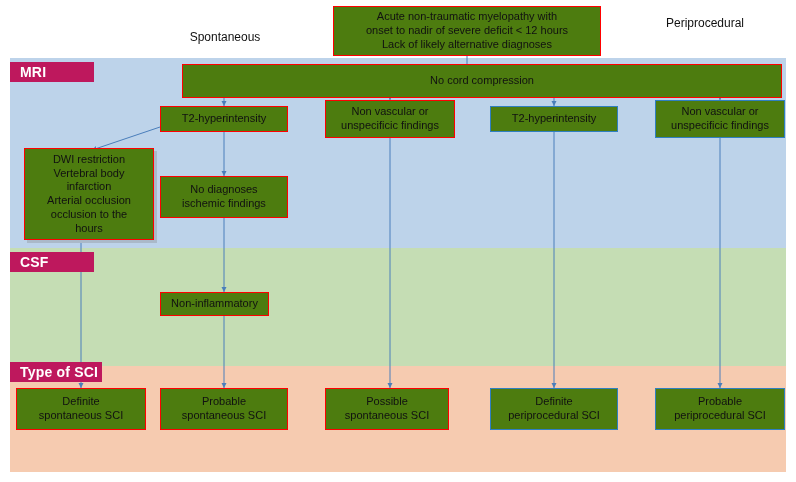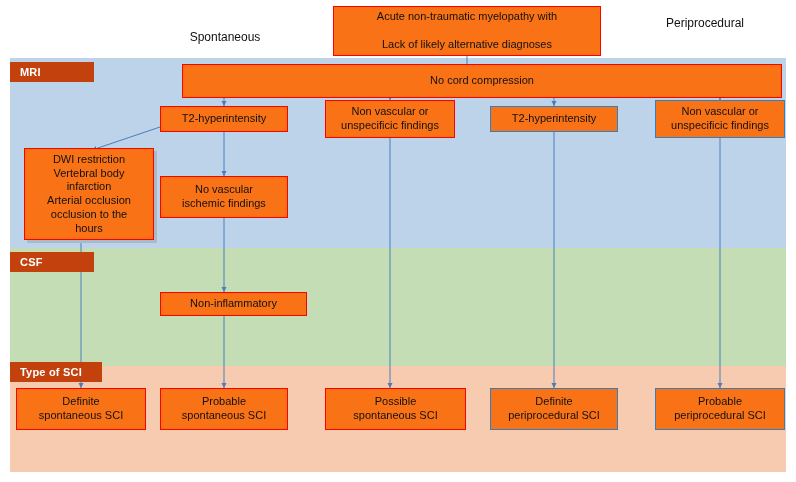--- a/index.html
+++ b/index.html
@@ -32,24 +32,24 @@
     background: #c5ddb4;
   }
   .band-sci {
     top: 366px;
     height: 106px;
     background: #f6cbb0;
   }
   
   .band-label {
     position: absolute;
-    background: #c2410c;
+    background: #be185d;
     color: #ffffff;
     font-weight: bold;
-    font-size: 11px;
+    font-size: 14px;
     display: flex;
     align-items: center;
     padding-left: 10px;
     letter-spacing: 0.2px;
   }
   .lbl-mri  { left: 10px; top: 62px;  width: 74px; height: 20px; }
   .lbl-csf  { left: 10px; top: 252px; width: 74px; height: 20px; }
   .lbl-sci  { left: 10px; top: 362px; width: 82px; height: 20px; }
 
   
@@ -59,21 +59,21 @@
     color: #111111;
     text-align: center;
   }
   .hdr-spont { left: 150px; top: 30px; width: 150px; }
   .hdr-peri  { left: 630px; top: 16px; width: 150px; }
 
   
   .box {
     position: absolute;
     box-sizing: border-box;
-    background: #f97316;
+    background: #4d7c0f;
     display: flex;
     align-items: center;
     justify-content: center;
     text-align: center;
     font-size: 11px;
     line-height: 1.25;
     color: #111111;
     padding: 2px 4px;
   }
   .box.red   { border: 1.6px solid #ff0000; }
@@ -85,25 +85,25 @@
   .b-nocord    { left: 182px; top: 64px;  width: 600px; height: 34px; }
 
   .b-t2a       { left: 160px; top: 106px; width: 128px; height: 26px; }
   .b-nonvasc1  { left: 325px; top: 100px; width: 130px; height: 38px; }
   .b-t2b       { left: 490px; top: 106px; width: 128px; height: 26px; }
   .b-nonvasc2  { left: 655px; top: 100px; width: 130px; height: 38px; }
 
   .b-dwi       { left: 16px;  top: 148px; width: 130px; height: 92px; margin-left: 8px; }
   .b-nospec    { left: 160px; top: 176px; width: 128px; height: 42px; }
 
-  .b-noninf    { left: 160px; top: 292px; width: 147px; height: 24px; text-align: right; }
+  .b-noninf    { left: 160px; top: 292px; width: 109px; height: 24px; text-align: right; }
 
   .b-def-sp    { left: 16px;  top: 388px; width: 130px; height: 42px; }
   .b-prob-sp   { left: 160px; top: 388px; width: 128px; height: 42px; }
-  .b-poss-sp   { left: 325px; top: 388px; width: 141px; height: 42px; }
+  .b-poss-sp   { left: 325px; top: 388px; width: 124px; height: 42px; }
   .b-def-pp    { left: 490px; top: 388px; width: 128px; height: 42px; }
   .b-prob-pp   { left: 655px; top: 388px; width: 130px; height: 42px; }
 
   
   #connectors {
     position: absolute;
     left: 0; top: 0;
     width: 796px; height: 482px;
     pointer-events: none;
   }
@@ -151,21 +151,21 @@
   <div class="band-label lbl-mri">MRI</div>
   <div class="band-label lbl-sci">Type of SCI</div>
   <div class="band-label lbl-csf">CSF</div>
 
   <div class="col-header hdr-spont">Spontaneous</div>
   <div class="col-header hdr-peri">Periprocedural</div>
 
   <div class="box red b-top">
     <span>
       <span>Acute non-traumatic myelopathy with</span><br>
-      <br>
+      <span>onset to nadir of severe deficit &lt; 12 hours</span><br>
       <span>Lack of likely alternative diagnoses</span>
     </span>
   </div>
 
   <div class="box red b-nocord">No cord compression</div>
 
   <div class="box red b-t2a">T2-hyperintensity</div>
   <div class="box red b-nonvasc1">Non vascular or unspecificic findings</div>
   <div class="box blue b-t2b">T2-hyperintensity</div>
   <div class="box blue b-nonvasc2">Non vascular or unspecificic findings</div>
@@ -176,21 +176,21 @@
       <span>Vertebral body</span><br>
       <span>infarction</span><br>
       <span>Arterial occlusion</span><br>
       <span>occlusion to the</span><br>
       <span>hours</span>
     </span>
   </div>
 
   <div class="box red b-nospec">
     <span>
-      <span>No vascular</span><br>
+      <span>No diagnoses</span><br>
       <span>ischemic findings</span>
     </span>
   </div>
 
   <div class="box red b-noninf">Non-inflammatory</div>
 
   <div class="box red b-def-sp">
     <span>
       <span>Definite</span><br>
       <span>spontaneous SCI</span>

